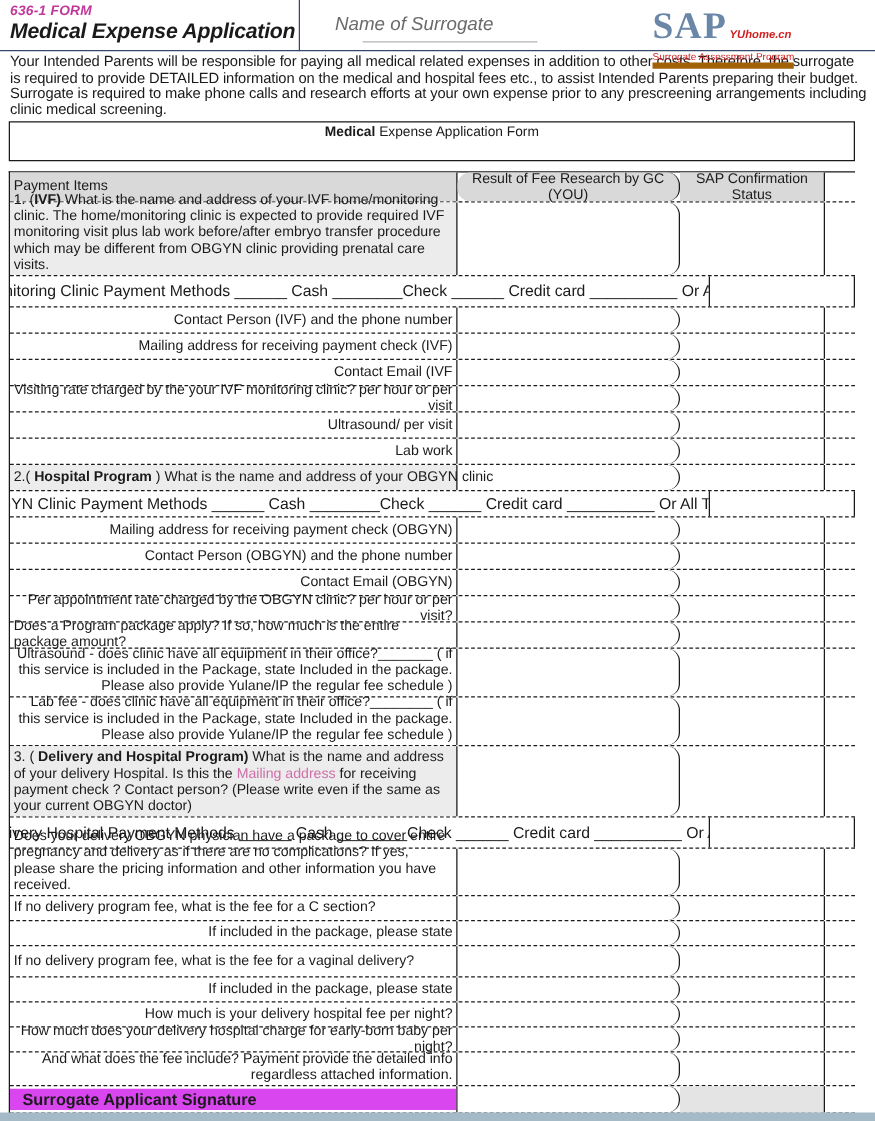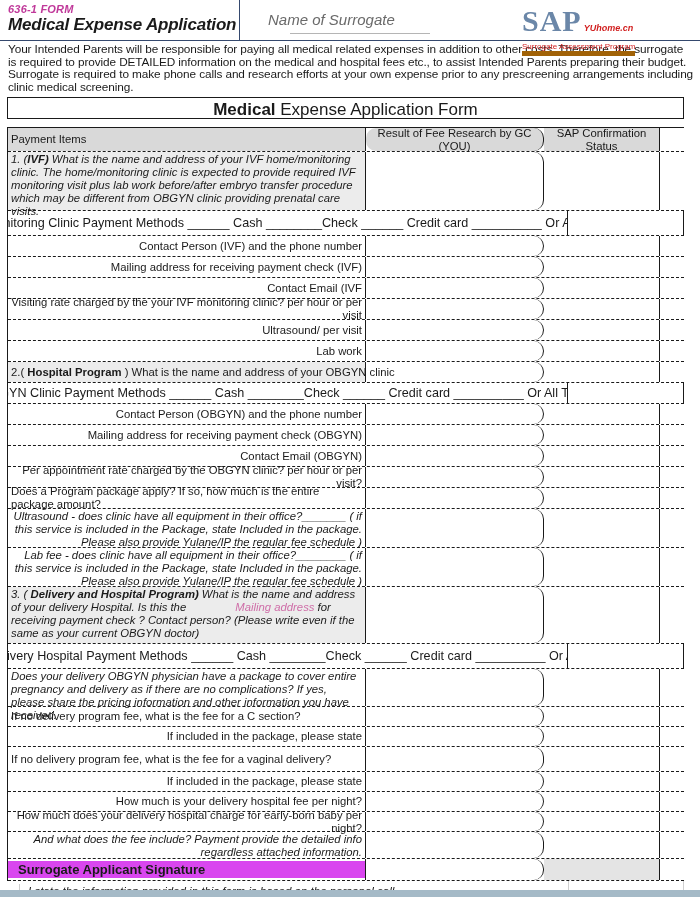--- a/index.html
+++ b/index.html
@@ -21,41 +21,41 @@
               color:#6b87a8; letter-spacing:1px; display:inline-block; }
   .logo-site { color:#d11f1f; font-size:9px; font-weight:bold; font-style:italic; display:inline-block;
                margin-left:2px; }
   .logo-sub { color:#d11f1f; font-size:8px; margin-top:0px; border-bottom:5px solid #a16207;
               display:inline-block; white-space:nowrap; }
 
   
   .intro { padding:2px 6px 2px 8px; font-size:11.8px; line-height:12.6px; letter-spacing:-0.1px; }
 
   
-  .title-row { margin:2px 0 0 7px; width:677px; height:22px; border:1px solid #1a1a1a;
-               text-align:center; font-size:17px; padding-top:2px; }
+  .title-row { margin:2px 0 0 7px; width:677px; height:32px; border:1px solid #1a1a1a;
+               text-align:center; font-size:11px; padding-top:2px; }
   .title-row b { font-weight:bold; }
   .tbl-gap { height:8px; }
   .grid { margin-left:7px; width:677px; border-left:1px solid #1a1a1a; border-top:1px solid #1a1a1a; }
   .tr { display:flex; border-bottom:1px dashed #1a1a1a; }
   .td { border-right:1px solid #1a1a1a; font-size:11.3px; line-height:13px;
         display:flex; align-items:center; padding:1px 3px; }
   .c1  { width:358px; }
   .c2  { width:178px;border-radius:10px; }
   .c3  { width:116px; }
   .c12 { width:561px; }
   .right  { justify-content:flex-end; text-align:right; }
   .left   { justify-content:flex-start; text-align:left; }
   .center { justify-content:center; text-align:center; }
-  .top { align-items:flex-start;font-style:italic; }
+  .top { align-items:flex-end; }
   .hdr-row .td { background:#d9d9d9; font-size:11.3px; }
   .sec { background:#ececec; }
   .sec .inner { display:block; width:100%; }
   .sec b { font-weight:bold; }
-  .pink { color:#cf6ea8;margin-left:46px; }
+  .pink { color:#cf6ea8; }
   .pay { font-size:12.6px; white-space:nowrap; overflow:hidden; }
   .sig-title { font-weight:bold; font-size:13px; background:#d946ef; width:100%;
                padding:2px 4px 2px 10px; }
   .sig-cell3 { background:#e4e4e4; }
 
   
   .below { position:relative; margin-left:7px; width:677px; height:52px; }
   .statement { position:absolute; left:12px; top:3px; width:390px; font-style:italic;
                font-size:11.5px; line-height:14.5px; border-left:1px solid #cccccc; padding-left:8px; }
   .vline-a { position:absolute; left:561px; top:0; height:52px; border-left:1px solid #cfcfcf; }
@@ -146,26 +146,26 @@
       <div class="td c2"></div>
       <div class="td c3"></div>
     </div>
 
     <div class="tr" style="height:21px;">
       <div class="td c12 center pay">OBGYN Clinic Payment Methods ______ Cash ________Check ______ Credit card __________ Or  All Three</div>
       <div class="td c3"></div>
     </div>
 
     <div class="tr" style="height:21px;">
+      <div class="td c1 right">Mailing address for receiving payment check (OBGYN)</div>
+      <div class="td c2"></div>
+      <div class="td c3"></div>
+    </div>
+    <div class="tr" style="height:21px;">
       <div class="td c1 right">Contact Person (OBGYN) and the phone number</div>
-      <div class="td c2"></div>
-      <div class="td c3"></div>
-    </div>
-    <div class="tr" style="height:21px;">
-      <div class="td c1 right">Mailing address for receiving payment check (OBGYN)</div>
       <div class="td c2"></div>
       <div class="td c3"></div>
     </div>
     <div class="tr" style="height:21px;">
       <div class="td c1 right">Contact Email (OBGYN)</div>
       <div class="td c2"></div>
       <div class="td c3"></div>
     </div>
     <div class="tr" style="height:21px;">
       <div class="td c1 right">Per appointment rate charged by the OBGYN clinic? per hour or per visit?</div>

